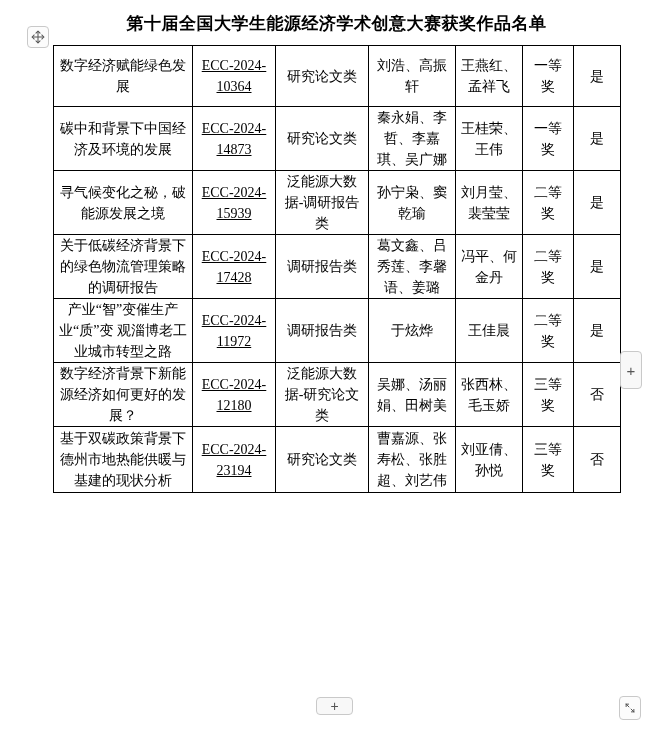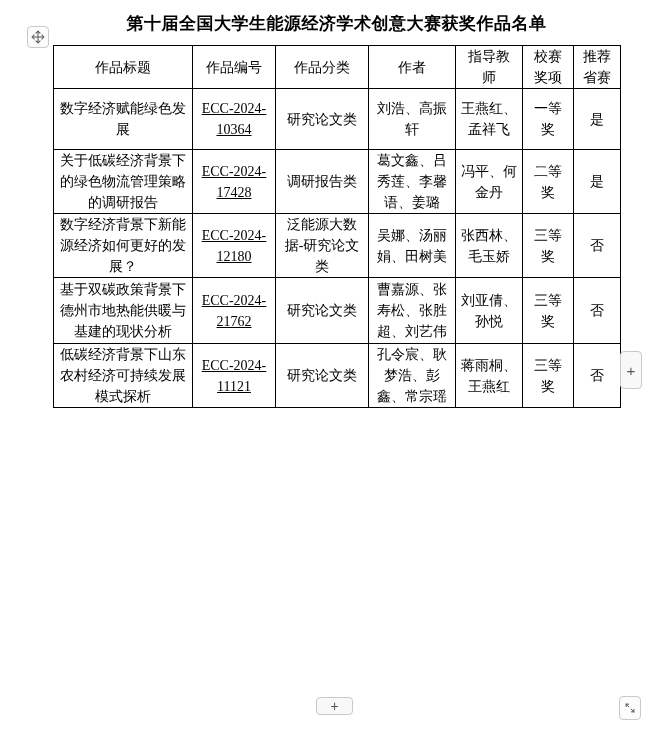--- a/index.html
+++ b/index.html
@@ -60,71 +60,80 @@
       <colgroup>
         <col style="width:139px">
           <col style="width:83px">
           <col style="width:93px">
         <col style="width:87px">
           <col style="width:67px">
           <col style="width:51px">
           <col style="width:47px">
       </colgroup>
       <tbody>
-          <tr style="height:42px">
-        <th>作品标题</th>
-        <th>作品编号</th>
-        <th>作品分类</th>
-        <th>作者</th>
-        <th>指导教师</th>
-        <th>校赛奖项</th>
-        <th>推荐省赛</th>
-      </tr>
       <tr style="height:42px">
         <td class="c-title">数字经济赋能绿色发展</td>
         <td class="c-code">ECC-2024-10364</td>
         <td class="c-category">研究论文类</td>
         <td class="c-authors">刘浩、高振轩</td>
         <td class="c-teachers">王燕红、孟祥飞</td>
         <td class="c-award">一等奖</td>
         <td class="c-recommend">是</td>
       </tr>
+      <tr style="height:62px">
+        <td class="c-title">碳中和背景下中国经济及环境的发展</td>
+        <td class="c-code">ECC-2024-14873</td>
+        <td class="c-category">研究论文类</td>
+        <td class="c-authors">秦永娟、李哲、李嘉琪、吴广娜</td>
+        <td class="c-teachers">王桂荣、王伟</td>
+        <td class="c-award">一等奖</td>
+        <td class="c-recommend">是</td>
+      </tr>
+      <tr style="height:64px">
+        <td class="c-title">寻气候变化之秘，破能源发展之境</td>
+        <td class="c-code">ECC-2024-15939</td>
+        <td class="c-category">泛能源大数据-调研报告类</td>
+        <td class="c-authors">孙宁枭、窦乾瑜</td>
+        <td class="c-teachers">刘月莹、裴莹莹</td>
+        <td class="c-award">二等奖</td>
+        <td class="c-recommend">是</td>
+      </tr>
       <tr style="height:64px">
         <td class="c-title">关于低碳经济背景下的绿色物流管理策略的调研报告</td>
         <td class="c-code">ECC-2024-17428</td>
         <td class="c-category">调研报告类</td>
         <td class="c-authors">葛文鑫、吕秀莲、李馨语、姜璐</td>
         <td class="c-teachers">冯平、何金丹</td>
+        <td class="c-award">二等奖</td>
+        <td class="c-recommend">是</td>
+      </tr>
+      <tr style="height:64px">
+        <td class="c-title">产业“智”变催生产业“质”变 观淄博老工业城市转型之路</td>
+        <td class="c-code">ECC-2024-11972</td>
+        <td class="c-category">调研报告类</td>
+        <td class="c-authors">于炫烨</td>
+        <td class="c-teachers">王佳晨</td>
         <td class="c-award">二等奖</td>
         <td class="c-recommend">是</td>
       </tr>
       <tr style="height:60px">
         <td class="c-title">数字经济背景下新能源经济如何更好的发展？</td>
         <td class="c-code">ECC-2024-12180</td>
         <td class="c-category">泛能源大数据-研究论文类</td>
         <td class="c-authors">吴娜、汤丽娟、田树美</td>
         <td class="c-teachers">张西林、毛玉娇</td>
         <td class="c-award">三等奖</td>
         <td class="c-recommend">否</td>
       </tr>
       <tr style="height:66px">
         <td class="c-title">基于双碳政策背景下德州市地热能供暖与基建的现状分析</td>
-        <td class="c-code">ECC-2024-21762</td>
+        <td class="c-code">ECC-2024-23194</td>
         <td class="c-category">研究论文类</td>
         <td class="c-authors">曹嘉源、张寿松、张胜超、刘艺伟</td>
         <td class="c-teachers">刘亚倩、孙悦</td>
-        <td class="c-award">三等奖</td>
-        <td class="c-recommend">否</td>
-      </tr>
-      <tr style="height:62px">
-        <td class="c-title">低碳经济背景下山东农村经济可持续发展模式探析</td>
-        <td class="c-code">ECC-2024-11121</td>
-        <td class="c-category">研究论文类</td>
-        <td class="c-authors">孔令宸、耿梦浩、彭鑫、常宗瑶</td>
-        <td class="c-teachers">蒋雨桐、王燕红</td>
         <td class="c-award">三等奖</td>
         <td class="c-recommend">否</td>
       </tr>
     </tbody>
       </table>
   </div>
 
   <button class="ui-btn btn-addcol">
     <span class="plus-label">+</span>
   </button>

